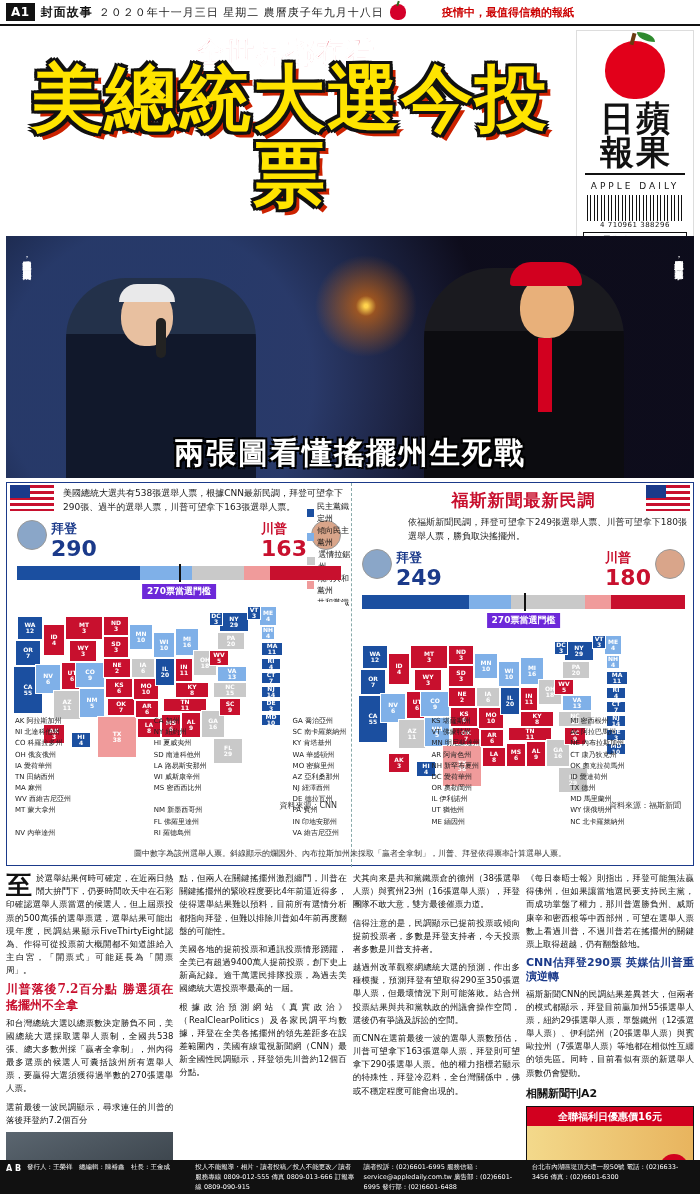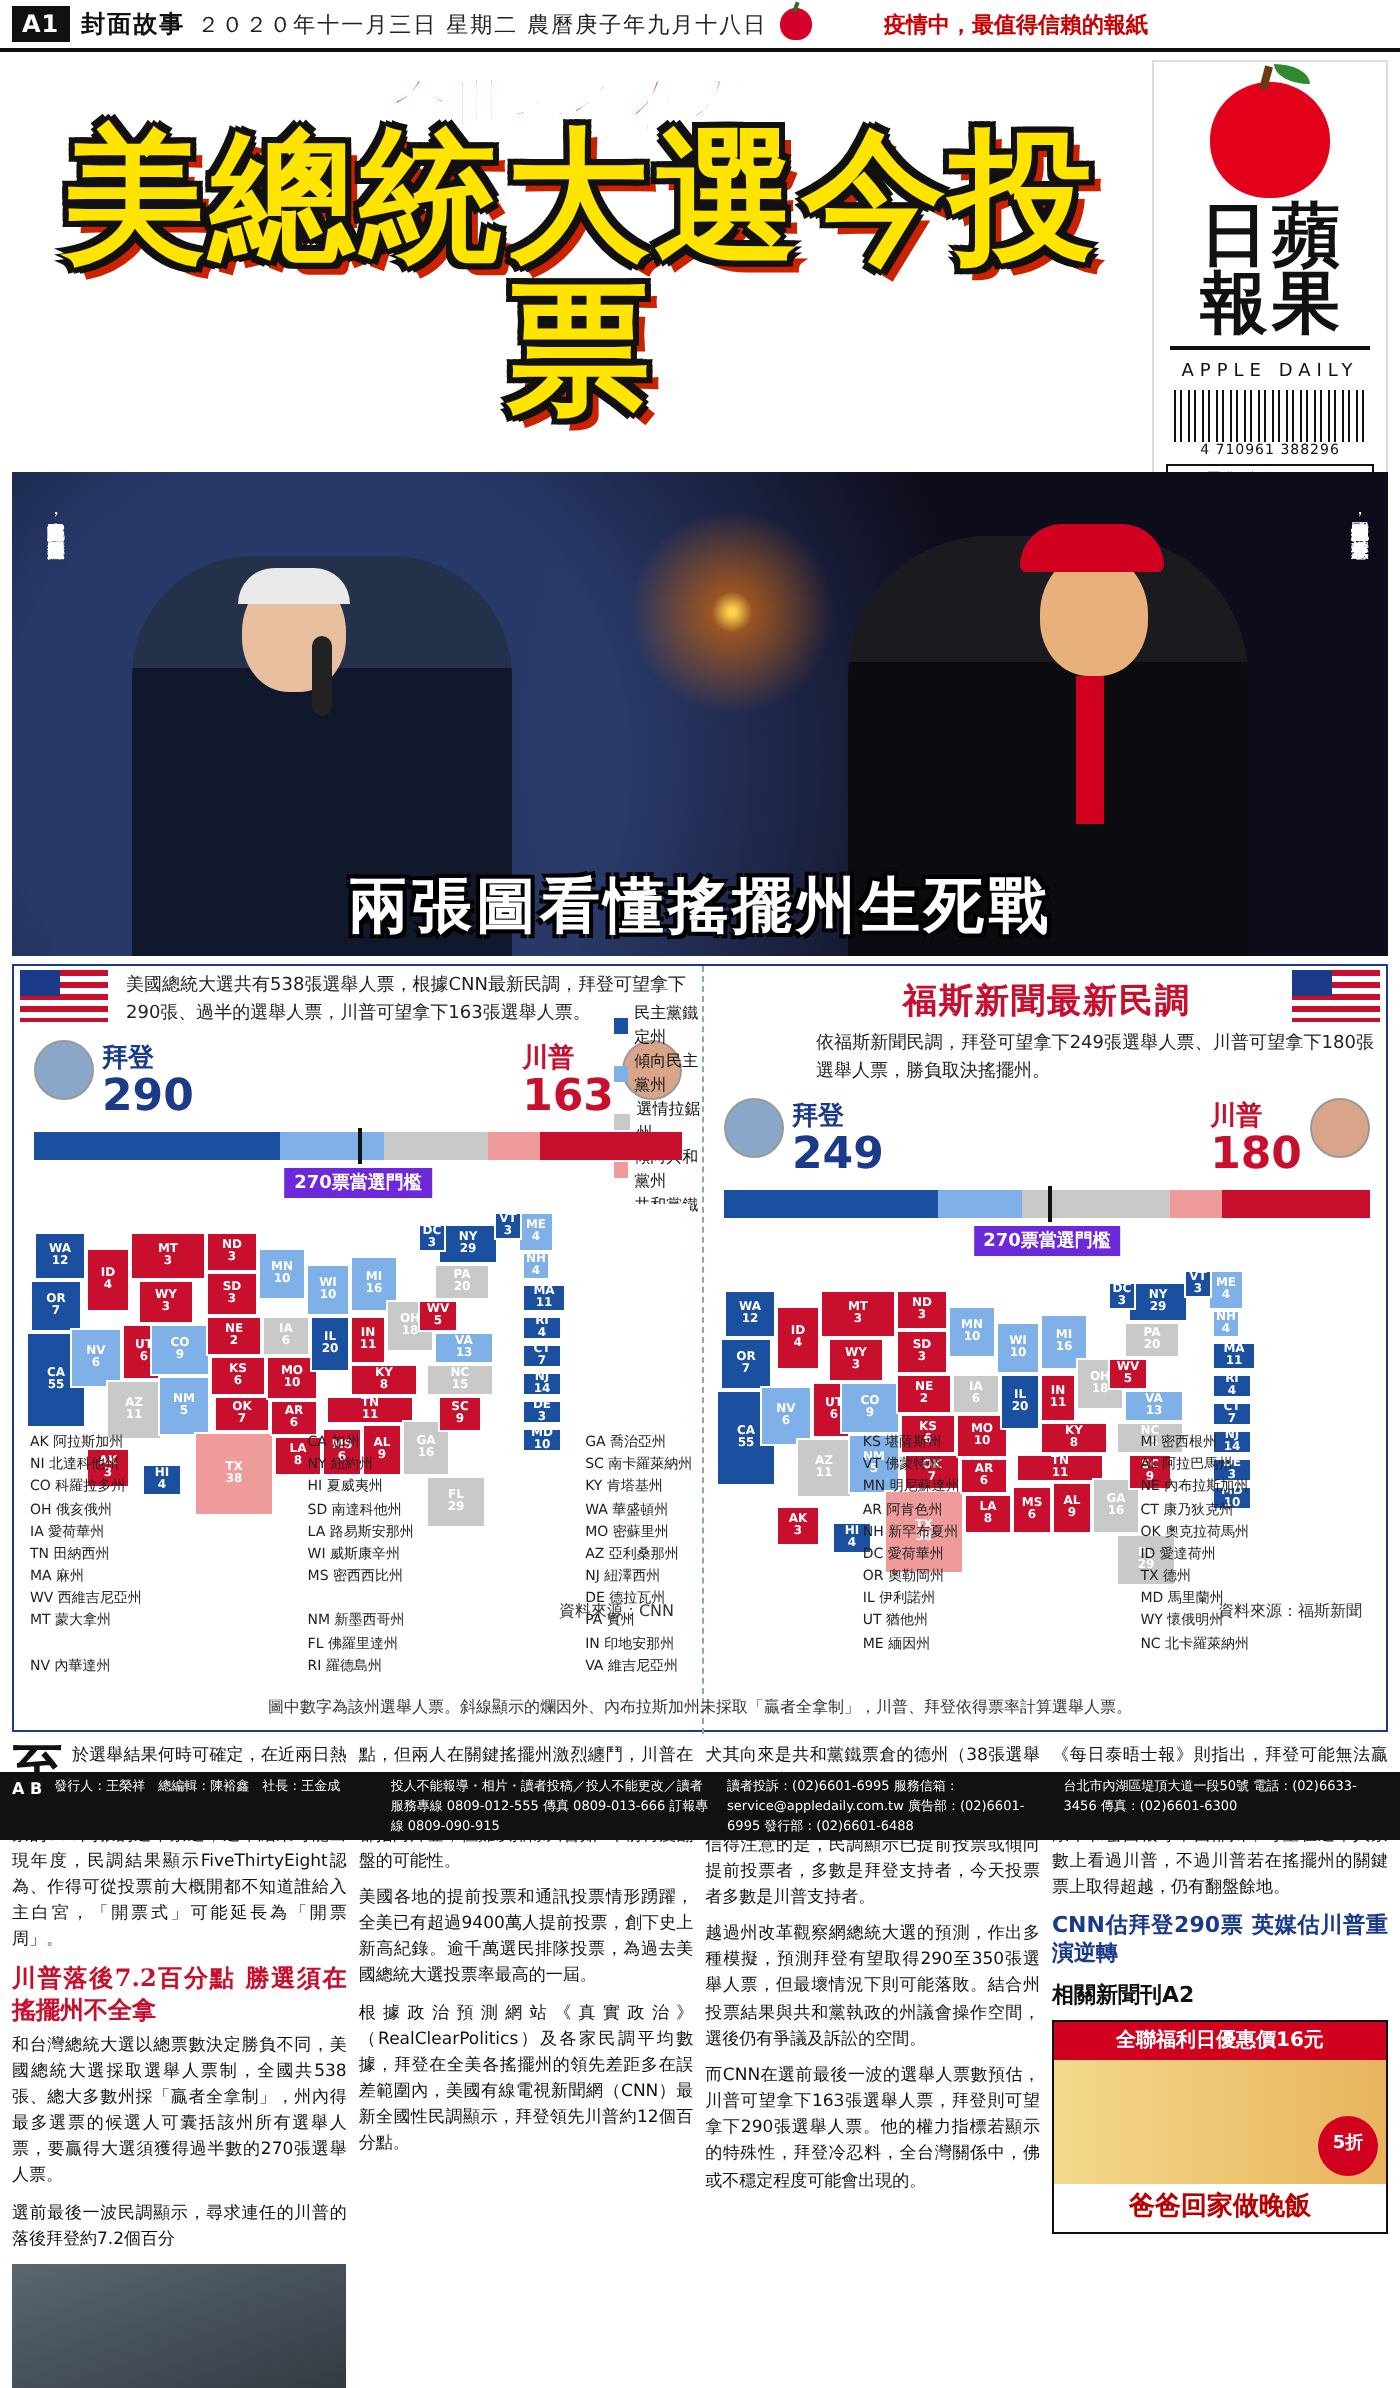--- a/index.html
+++ b/index.html
@@ -1,21 +1,21 @@
 <!DOCTYPE html>
 <html><head>
 <meta charset="utf-8">
 <style>
   * { margin:0; padding:0; box-sizing:border-box; }
   body {
     width:700px; height:1194px; background:#ffffff;
     font-family:"DejaVu Sans","Liberation Sans",sans-serif;
     color:#111; overflow:hidden; position:relative;
   }
-  .page { width:700px; height:920px; position:relative; }
+  .page { width:700px; height:1194px; position:relative; }
 
   
   .masthead {
     height:26px; border-bottom:2px solid #111; display:flex; align-items:center;
     padding:0 6px; gap:6px;
   }
   .a1box {
     background:#111; color:#fff; font-weight:bold; font-size:12px;
     padding:2px 5px; letter-spacing:.5px;
   }
@@ -805,20 +805,21 @@
     <div class="col">
       <p>犬其向來是共和黨鐵票倉的德州（38張選舉人票）與賓州23州（16張選舉人票），拜登團隊不敢大意，雙方最後催票力道。</p>
       <p>信得注意的是，民調顯示已提前投票或傾向提前投票者，多數是拜登支持者，今天投票者多數是川普支持者。</p>
       <p>越過州改革觀察網總統大選的預測，作出多種模擬，預測拜登有望取得290至350張選舉人票，但最壞情況下則可能落敗。結合州投票結果與共和黨執政的州議會操作空間，選後仍有爭議及訴訟的空間。</p>
       <p>而CNN在選前最後一波的選舉人票數預估，川普可望拿下163張選舉人票，拜登則可望拿下290張選舉人票。他的權力指標若顯示的特殊性，拜登冷忍料，全台灣關係中，佛或不穩定程度可能會出現的。</p>
     </div>
 
     <div class="col">
       <p>《每日泰晤士報》則指出，拜登可能無法贏得佛州，但如果讓當地選民要支持民主黨，而成功掌盤了權力，那川普選勝負州、威斯康辛和密西根等中西部州，可望在選舉人票數上看過川普，不過川普若在搖擺州的關鍵票上取得超越，仍有翻盤餘地。</p>
       <div class="sub-head2">CNN估拜登290票 英媒估川普重演逆轉</div>
+      <p>福斯新聞CNN的民調結果差異甚大，但兩者的模式都顯示，拜登目前贏加州55張選舉人票，紐約29張選舉人票，單盤鐵州（12張選舉人票）、伊利諾州（20張選舉人票）與賓歐拉州（7張選舉人票）等地都在相似性互纏的領先區。同時，目前看似有票的新選舉人票數仍會變動。</p>
       <div class="related">相關新聞刊A2</div>
       <div class="ad">
         <div class="ad-top">全聯福利日優惠價16元</div>
         <div class="ad-img">
           <div class="ad-price">5折</div>
         </div>
         <div class="ad-title">爸爸回家做晚飯</div>
 
       </div>
     </div>

